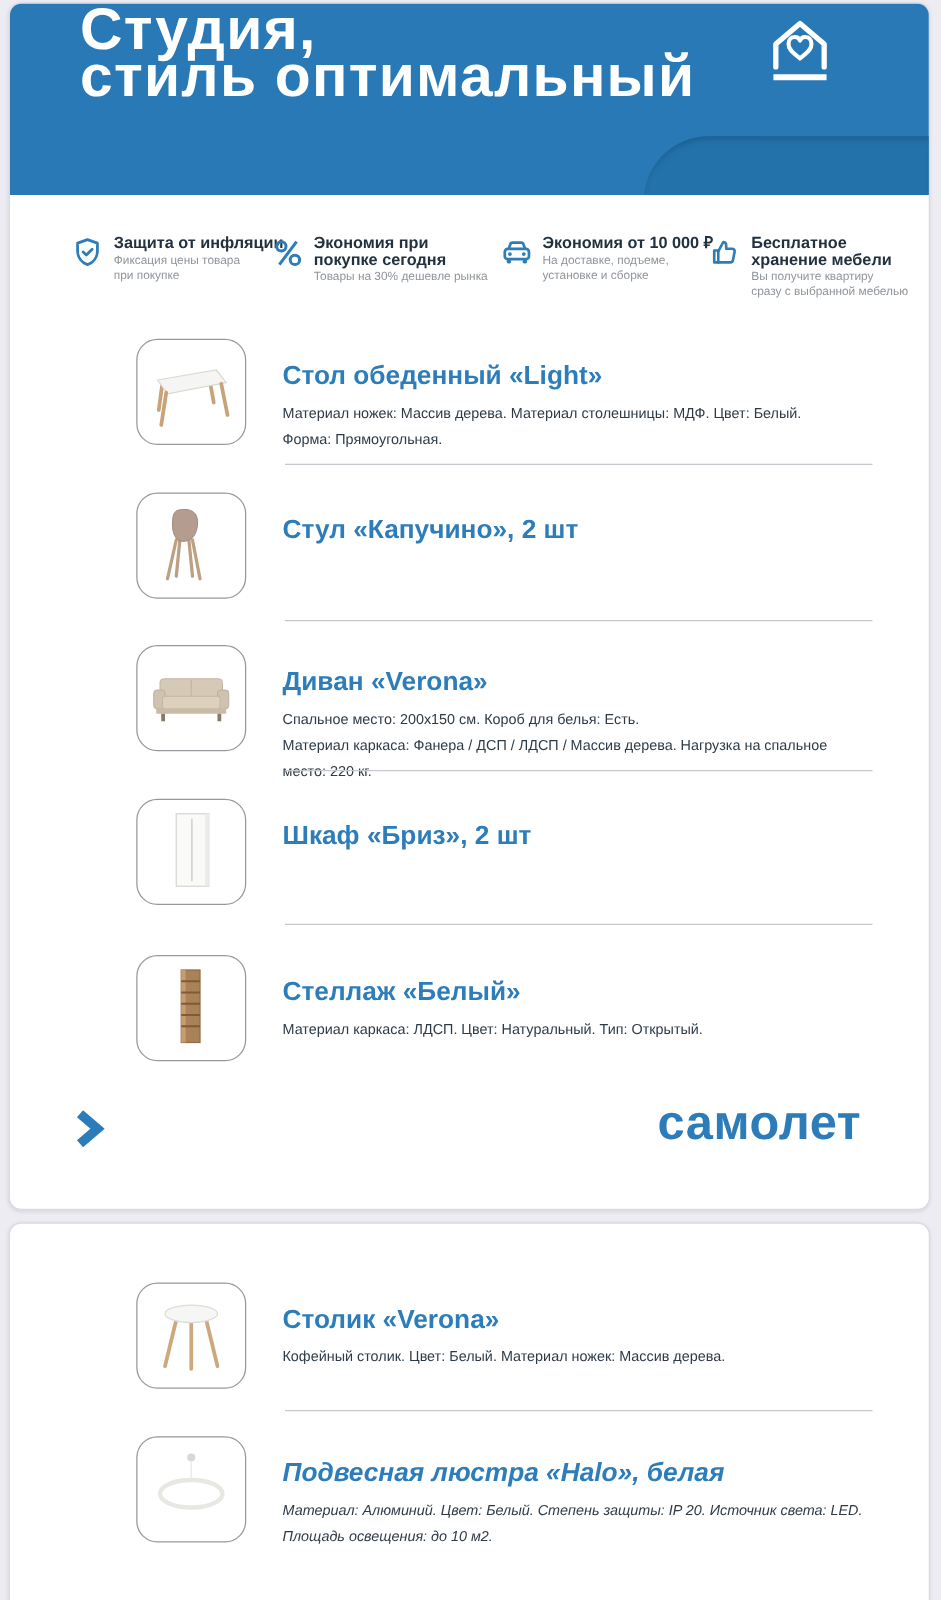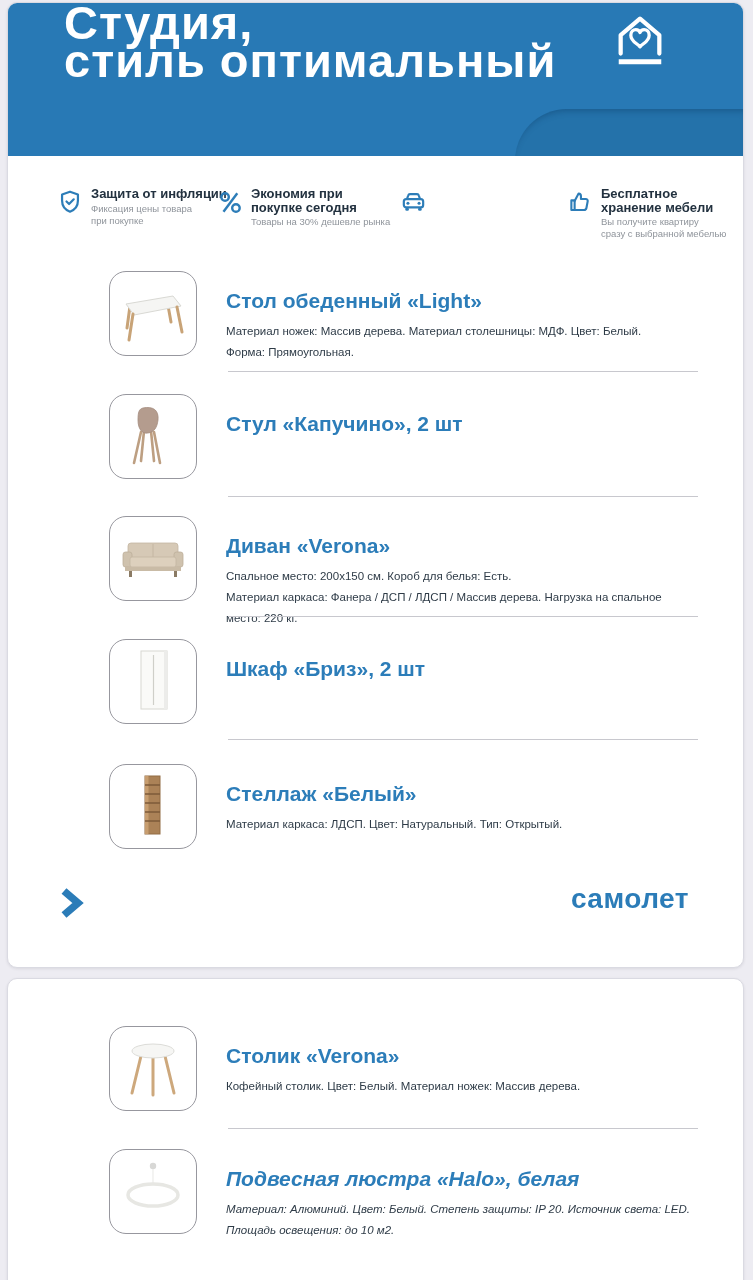--- a/index.html
+++ b/index.html
@@ -78,21 +78,21 @@
   .c1r4{top:636px;} .c1d4{top:736px;}
   .c1r5{top:761px;}
 
   .c2r1{top:47px;}  .c2d1{top:149px;}
   .c2r2{top:170px;font-style:italic;}
 
   
   .foot-chevron{position:absolute;left:51px;top:884px;width:26px;height:32px;}
   .foot-logo{
     position:absolute;right:54px;top:872px;margin:0;
-    font-size:28px;line-height:48px;font-weight:600;color:#2b7cb8;
+    font-size:39px;line-height:48px;font-weight:600;color:#2b7cb8;
     letter-spacing:.5px;
   }
 
   svg{display:block;}
 </style>
 </head>
 <body>
 
 <section class="card card1">
 
@@ -144,20 +144,25 @@
       <span class="bicon">
         <svg viewBox="0 0 24 24" width="29" height="29">
           <path d="M6.6 9.2 L7.6 6.2 C7.8 5.5 8.4 5 9.1 5 H14.9 C15.6 5 16.2 5.5 16.4 6.2 L17.4 9.2" fill="none" stroke="#2d7db8" stroke-width="1.8" stroke-linejoin="round"></path>
           <rect x="4" y="9.2" width="16" height="6.8" rx="2" fill="none" stroke="#2d7db8" stroke-width="1.8"></rect>
           <circle cx="7.4" cy="12.6" r="1.25" fill="#2d7db8"></circle>
           <circle cx="16.6" cy="12.6" r="1.25" fill="#2d7db8"></circle>
           <rect x="5.2" y="16.4" width="3" height="2.4" rx="1.1" fill="#2d7db8"></rect>
           <rect x="15.8" y="16.4" width="3" height="2.4" rx="1.1" fill="#2d7db8"></rect>
         </svg>
       </span>
+      <div>
+        <p class="benefit-title">Экономия от 10 000 ₽</p>
+        <p class="benefit-sub">На доставке, подъеме,
+установке и сборке</p>
+      </div>
     </div>
 
     <div class="benefit b4">
       <span class="bicon">
         <svg viewBox="0 0 24 24" width="28" height="28">
           <rect x="4.6" y="10.6" width="2.8" height="8.2" fill="none" stroke="#2d7db8" stroke-width="1.8" stroke-linejoin="round"></rect>
           <path d="M7.4 11.2 L10.8 4.8 C12 4.9 12.8 5.8 12.8 6.9 V9.4 H16.9 C18 9.4 18.8 10.4 18.6 11.4 L17.5 17.1 C17.3 18.1 16.5 18.8 15.5 18.8 H7.4" fill="none" stroke="#2d7db8" stroke-width="1.8" stroke-linejoin="round" stroke-linecap="round"></path>
         </svg>
       </span>
       <div>

